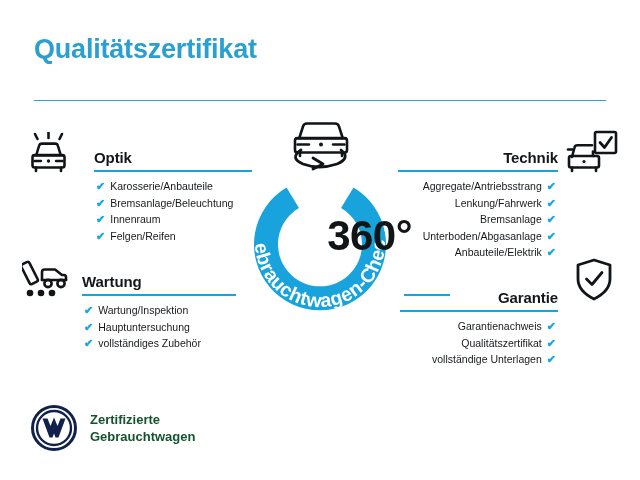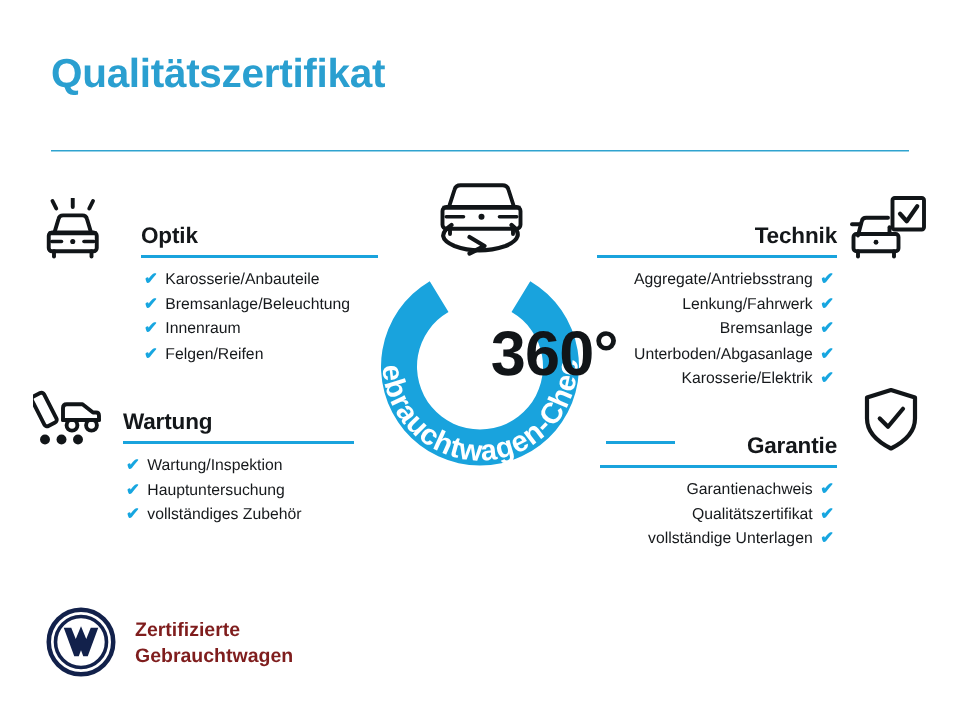--- a/index.html
+++ b/index.html
@@ -162,21 +162,21 @@
     left: 30px;
     top: 404px;
     display: flex;
     align-items: center;
   }
   #brand-mark { width: 48px; height: 48px; }
   #brand-text {
     margin-left: 12px;
     font-size: 13px;
     font-weight: bold;
-    color: #7f1d1d;
+    color: #14532d;
     line-height: 17px;
     white-space: pre-line;
   }
 </style>
 </head>
 <body>
 
 <div id="page">
 
   <div class="title">Qualitätszertifikat</div>
@@ -257,21 +257,21 @@
   <div class="section right" id="sec-technik">
     <div class="sec-head">
       <div class="sec-title">Technik</div>
     </div>
     <div class="sec-rule"></div>
     <ul class="sec-list">
       <li><span>Aggregate/Antriebsstrang</span><span class="chk">✔</span></li>
       <li><span>Lenkung/Fahrwerk</span><span class="chk">✔</span></li>
       <li><span>Bremsanlage</span><span class="chk">✔</span></li>
       <li><span>Unterboden/Abgasanlage</span><span class="chk">✔</span></li>
-      <li><span>Karosserie/Elektrik</span><span class="chk">✔</span></li>
+      <li><span>Anbauteile/Elektrik</span><span class="chk">✔</span></li>
     </ul>
   </div>
   <div class="connector" id="conn-technik"></div>
 
   <div class="icon-box" id="icon-garantie">
     <svg width="40" height="44" viewBox="0 0 40 44">
       <path d="M20 2 L36 7 L36 21 Q36 33 20 41 Q4 33 4 21 L4 7 Z" stroke="#111518" stroke-width="2.8" fill="none" stroke-linejoin="round"></path>
       <path d="M12.5 21 L18 26.5 L28 14.5" stroke="#111518" stroke-width="2.8" fill="none" stroke-linecap="round" stroke-linejoin="round"></path>
     </svg>
   </div>

